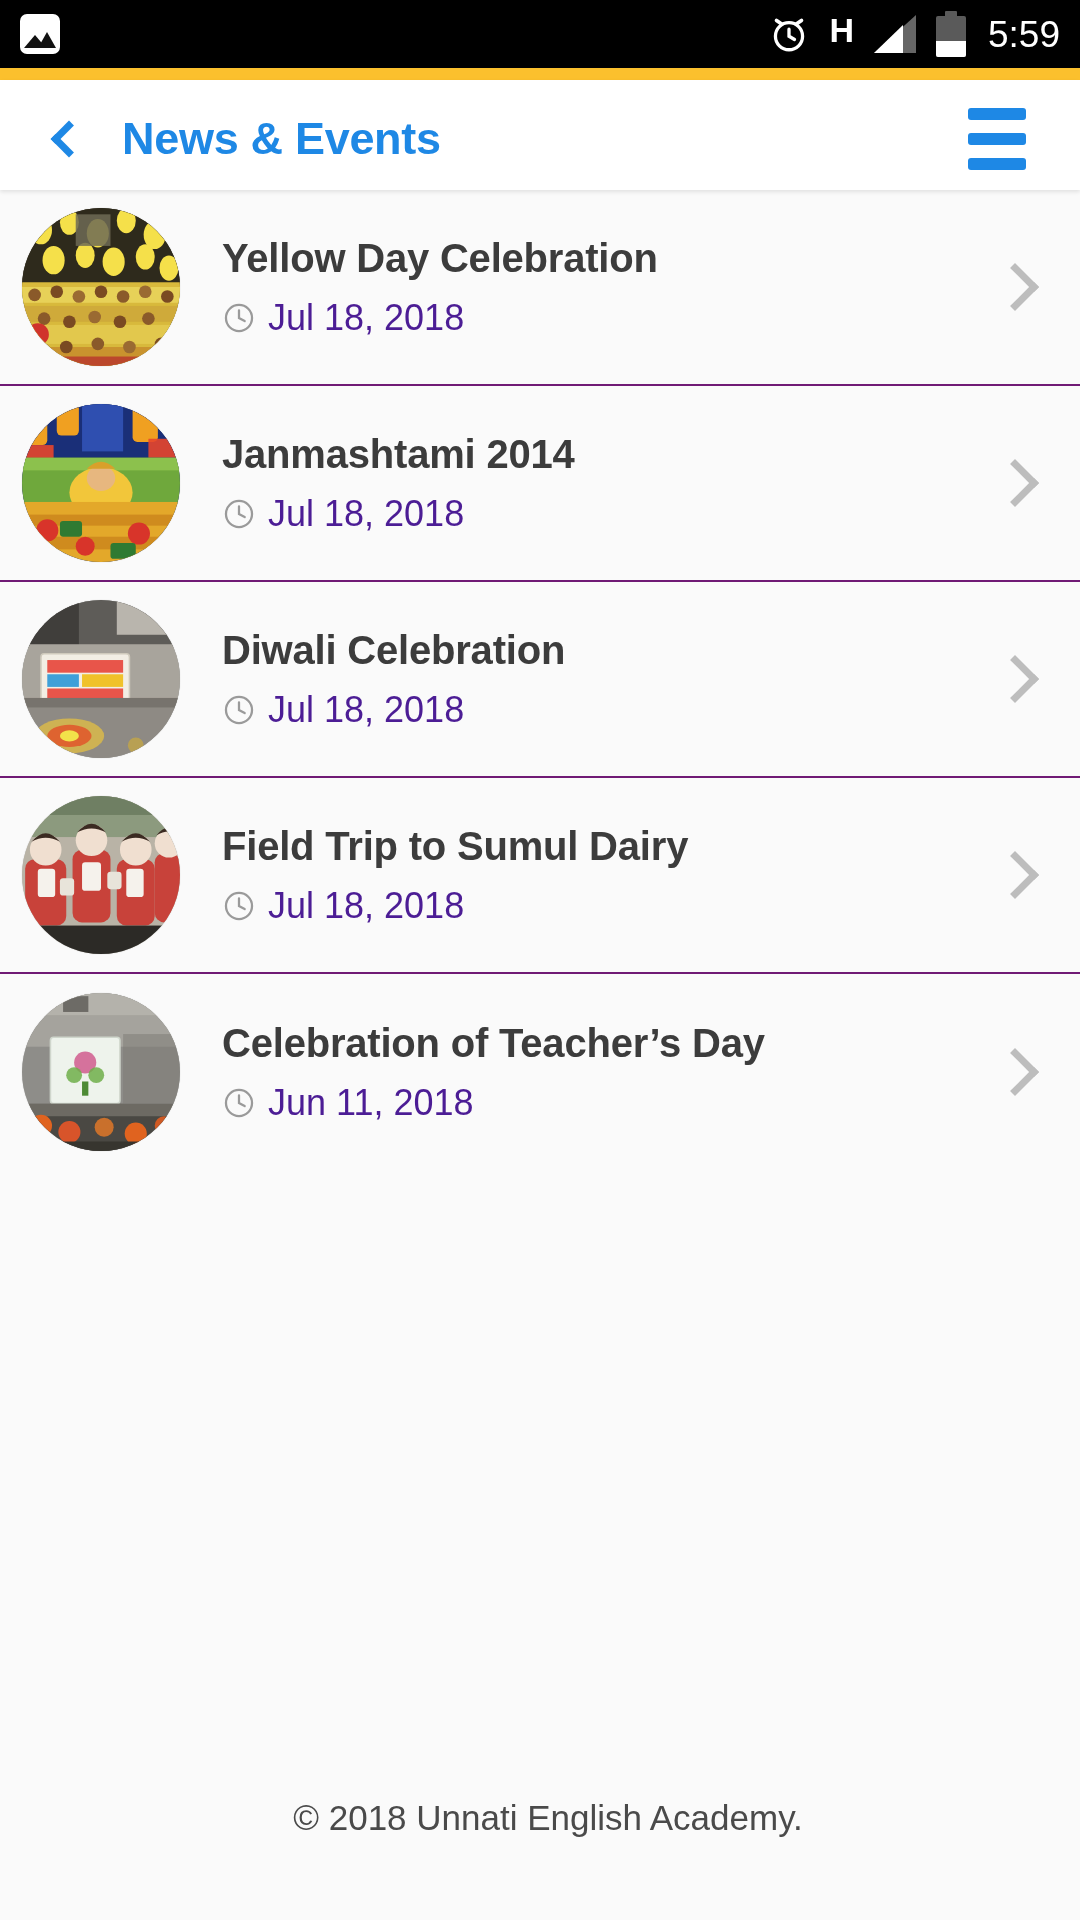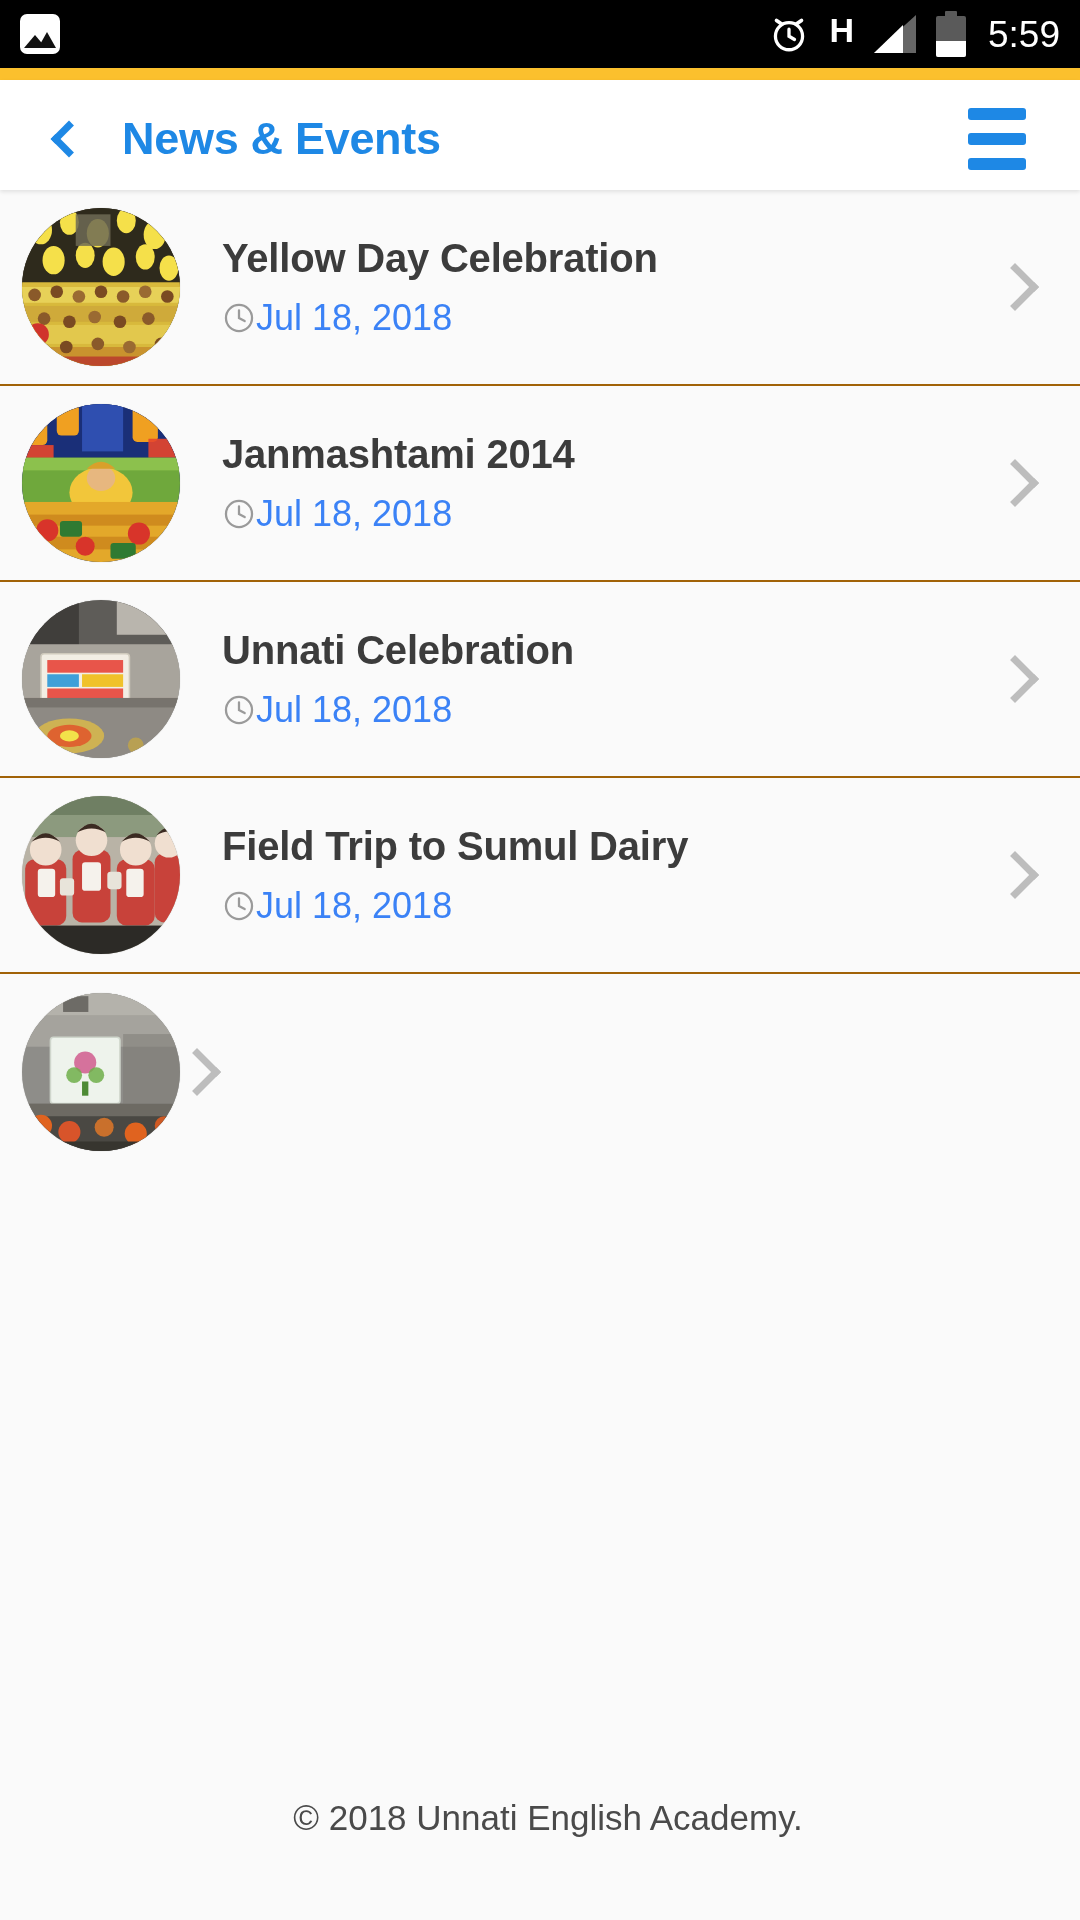--- a/index.html
+++ b/index.html
@@ -149,21 +149,21 @@
   
   .list{
     background:#fafafa;
     width:100%;
   }
   .row{
     display:flex;
     align-items:center;
     height:196px;
     padding:0 34px 0 22px;
-    border-bottom:2px solid #a16207;
+    border-bottom:2px solid #701a75;
     background:#fafafa;
     position:relative;
     cursor:pointer;
   }
   .thumb{
     width:158px; height:158px;
     border-radius:50%;
     flex:0 0 auto;
     overflow:hidden;
     position:relative;
@@ -180,22 +180,22 @@
     font-size:40px;
     font-weight:bold;
     color:#3c3c3c;
     letter-spacing:-0.2px;
     white-space:nowrap;
     margin-bottom:16px;
   }
   .row-date{
     display:flex;
     align-items:center;
-    gap:0;
-    color:#3b82f6;
+    gap:12px;
+    color:#4c1d95;
     font-size:36px;
   }
   .clock-ico{ width:34px; height:34px; flex:0 0 auto; }
   .row-chevron{
     flex:0 0 auto;
     width:34px; height:34px;
     border-top:7px solid #bdbdbd;
     border-right:7px solid #bdbdbd;
     transform:rotate(45deg);
     margin-right:14px;
@@ -409,21 +409,21 @@
         <rect x="0" y="62" width="100" height="6" fill="#77736d"></rect>
         <g>
           <ellipse cx="30" cy="86" rx="22" ry="11" fill="#d9b94a" opacity=".85"></ellipse>
           <ellipse cx="30" cy="86" rx="14" ry="7" fill="#e05a2c" opacity=".9"></ellipse>
           <ellipse cx="30" cy="86" rx="6" ry="3.5" fill="#f2e24a"></ellipse>
         </g>
         <circle cx="72" cy="92" r="5" fill="#caa93f" opacity=".7"></circle>
       </svg>
     </div>
     <div class="row-text">
-      <div class="row-title">Unnati Celebration</div>
+      <div class="row-title">Diwali Celebration</div>
       <div class="row-date">
         <span class="clock-ico">
           <svg width="34" height="34" viewBox="0 0 24 24">
             <circle cx="12" cy="12" r="9.2" fill="none" stroke="#9a9a9a" stroke-width="1.6"></circle>
             <path d="M12 6.6 L12 12 L16 14.2" fill="none" stroke="#9a9a9a" stroke-width="1.6" stroke-linecap="round"></path>
           </svg>
         </span>
         <span>Jul 18, 2018</span>
       </div>
     </div>
@@ -501,20 +501,32 @@
           <circle cx="12" cy="84" r="7" fill="#e0631f"></circle>
           <circle cx="30" cy="88" r="7" fill="#d8542a"></circle>
           <circle cx="52" cy="85" r="6" fill="#c9702c"></circle>
           <circle cx="72" cy="89" r="7" fill="#e0631f"></circle>
           <circle cx="90" cy="84" r="6" fill="#cf5a24"></circle>
         </g>
         <rect x="0" y="94" width="100" height="6" fill="#37352f"></rect>
         <rect x="64" y="26" width="36" height="44" fill="#7c7a74" opacity=".5"></rect>
       </svg>
     </div>
+    <div class="row-text">
+      <div class="row-title">Celebration of Teacher’s Day</div>
+      <div class="row-date">
+        <span class="clock-ico">
+          <svg width="34" height="34" viewBox="0 0 24 24">
+            <circle cx="12" cy="12" r="9.2" fill="none" stroke="#9a9a9a" stroke-width="1.6"></circle>
+            <path d="M12 6.6 L12 12 L16 14.2" fill="none" stroke="#9a9a9a" stroke-width="1.6" stroke-linecap="round"></path>
+          </svg>
+        </span>
+        <span>Jun 11, 2018</span>
+      </div>
+    </div>
     <div class="row-chevron"></div>
   </div>
 
 </div>
 
 <div class="spacer" style="height:340px;"></div>
 
 <div class="footer">
   <div class="footer-text">© 2018 Unnati English Academy.</div>
 </div>

